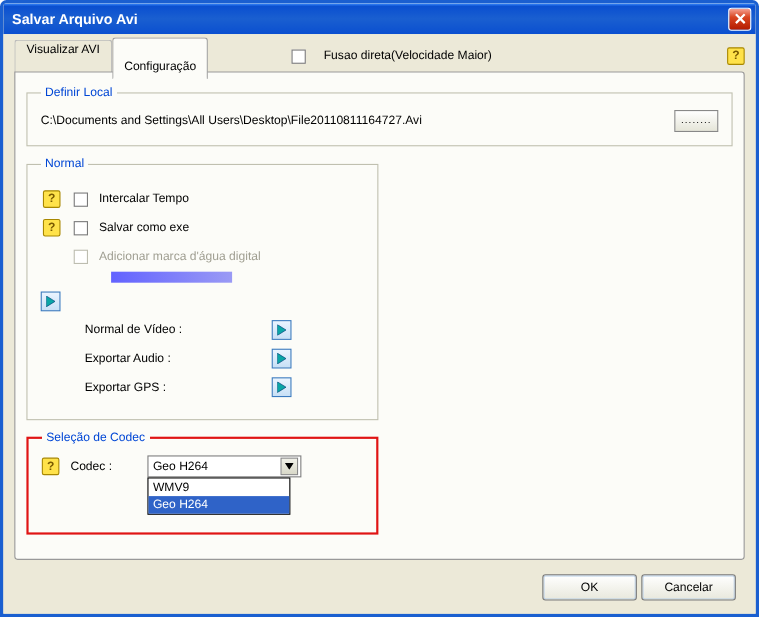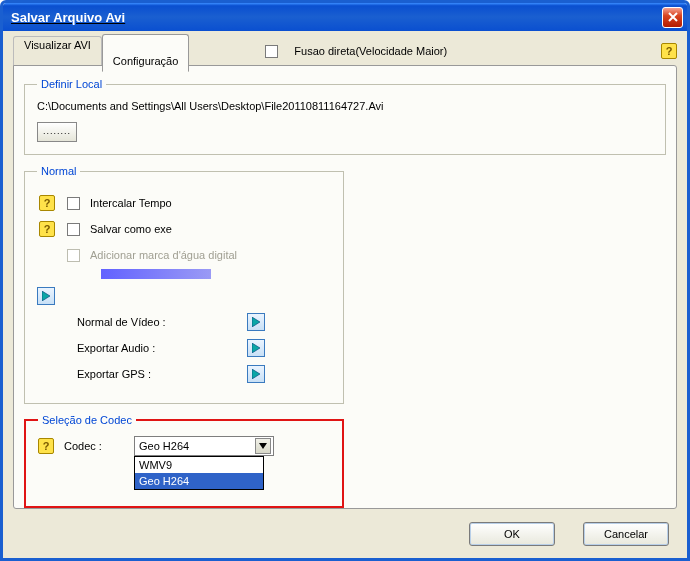--- a/index.html
+++ b/index.html
@@ -10,21 +10,20 @@
     background: #fff;
   }
   .window {
     width: 690px;
     height: 561px;
     border: 3px solid #1a5fd0;
     border-radius: 6px 6px 0 0;
     background: #ece9d8;
     position: relative;
     overflow: hidden;
-    text-decoration: underline;
   }
   .titlebar {
     height: 28px;
     background: linear-gradient(to bottom, #3b8cff 0%, #0a4fd0 10%, #1a5fd0 50%, #0a4fd0 100%);
     display: flex;
     align-items: center;
     padding: 0 4px 0 8px;
     color: #fff;
     font-weight: bold;
     font-size: 13px;
@@ -113,21 +112,21 @@
     border: 1px solid #c0c0b0;
     margin: 0 0 10px 0;
     padding: 10px 12px 12px 12px;
     background: transparent;
   }
   fieldset legend {
     color: #0046d5;
     padding: 0 4px;
     font-size: 11px;
   }
-  .path-row { display: flex; gap: 10px; flex-direction: column; }
+  .path-row { display: flex; align-items: center; gap: 10px; }
   .path-row .path-text { flex: 1; color: #000; }
   .browse-btn {
     width: 40px; height: 20px;
     border: 1px solid #888;
     background: linear-gradient(#fff,#e5e5d8);
     text-align: center;
     line-height: 16px;
     letter-spacing: 1px;
     cursor: pointer;
     font-size: 9px;
@@ -212,21 +211,21 @@
   }
   .combo-list .opt.selected {
     background: #2f63c8;
     color: #fff;
   }
   .dialog-buttons {
     position: absolute;
     right: 18px;
     bottom: 12px;
     display: flex;
-    gap: 28px;
+    gap: 4px;
     margin-top: 15px;
   }
   .dlg-btn {
     width: 86px; height: 24px;
     border: 1px solid #7a7a7a;
     background: linear-gradient(#fff,#e8e8dc);
     border-radius: 3px;
     cursor: pointer;
     display:flex; align-items:center; justify-content:center;
     color:#000;

